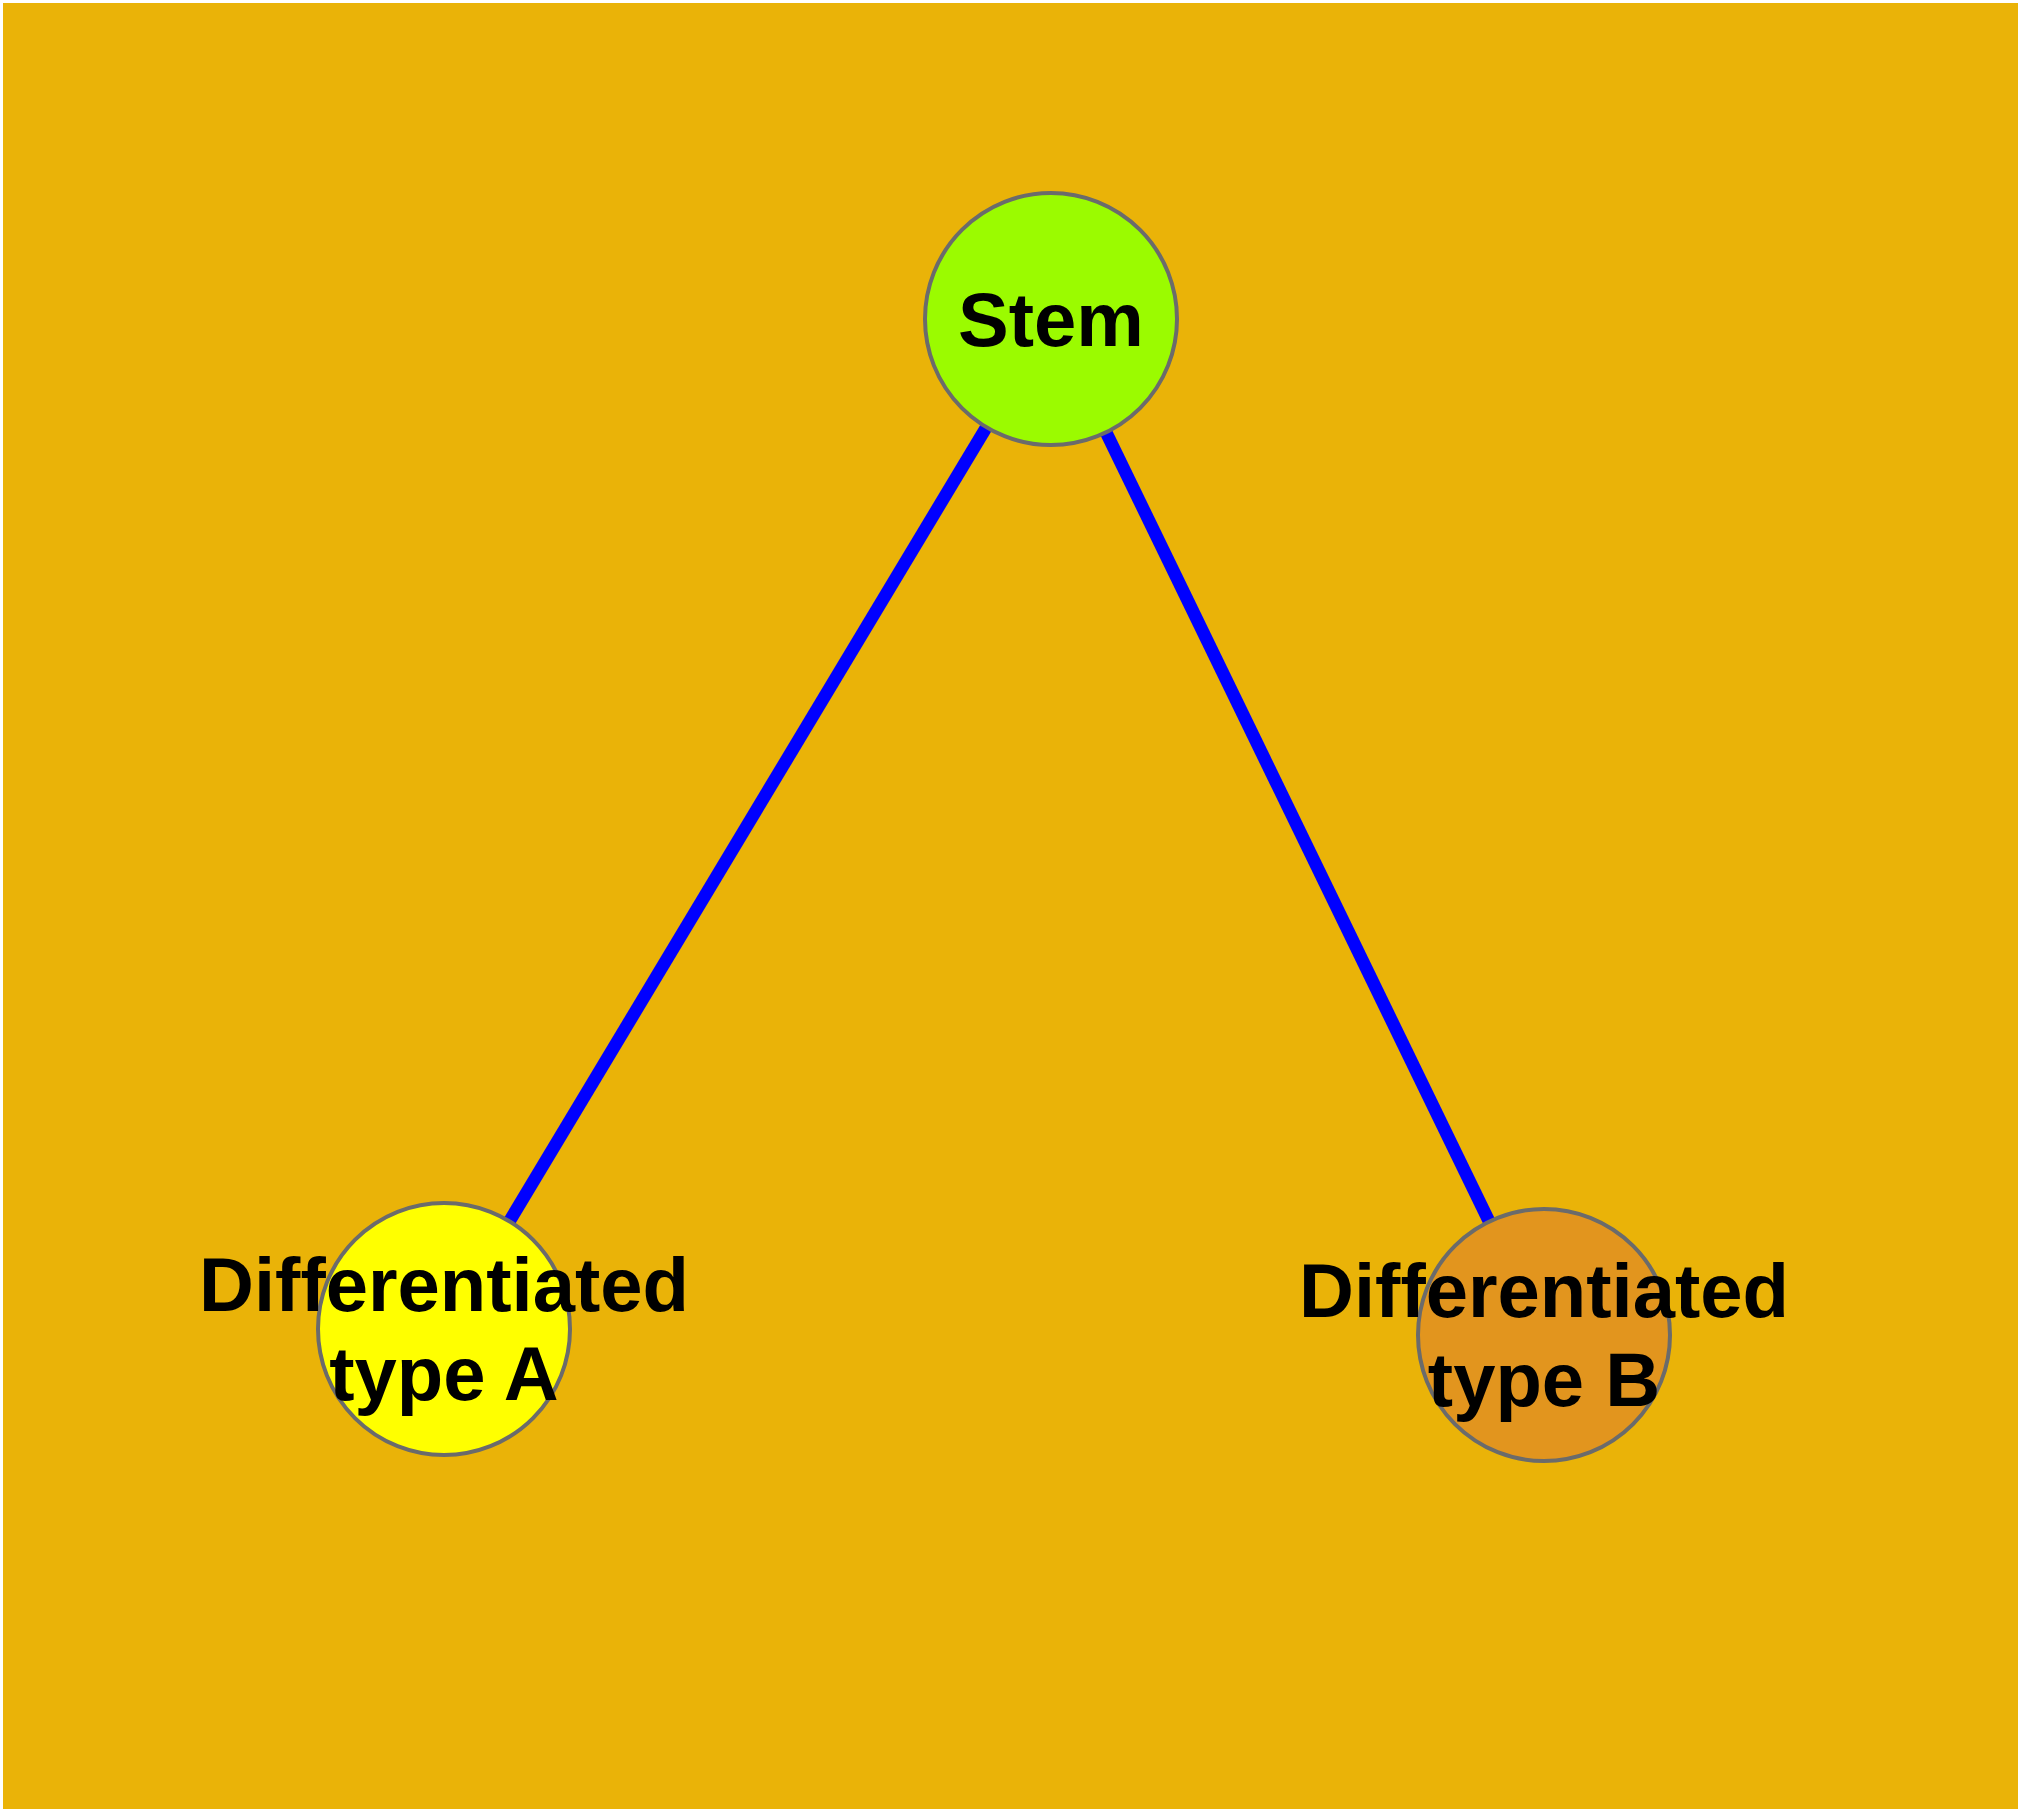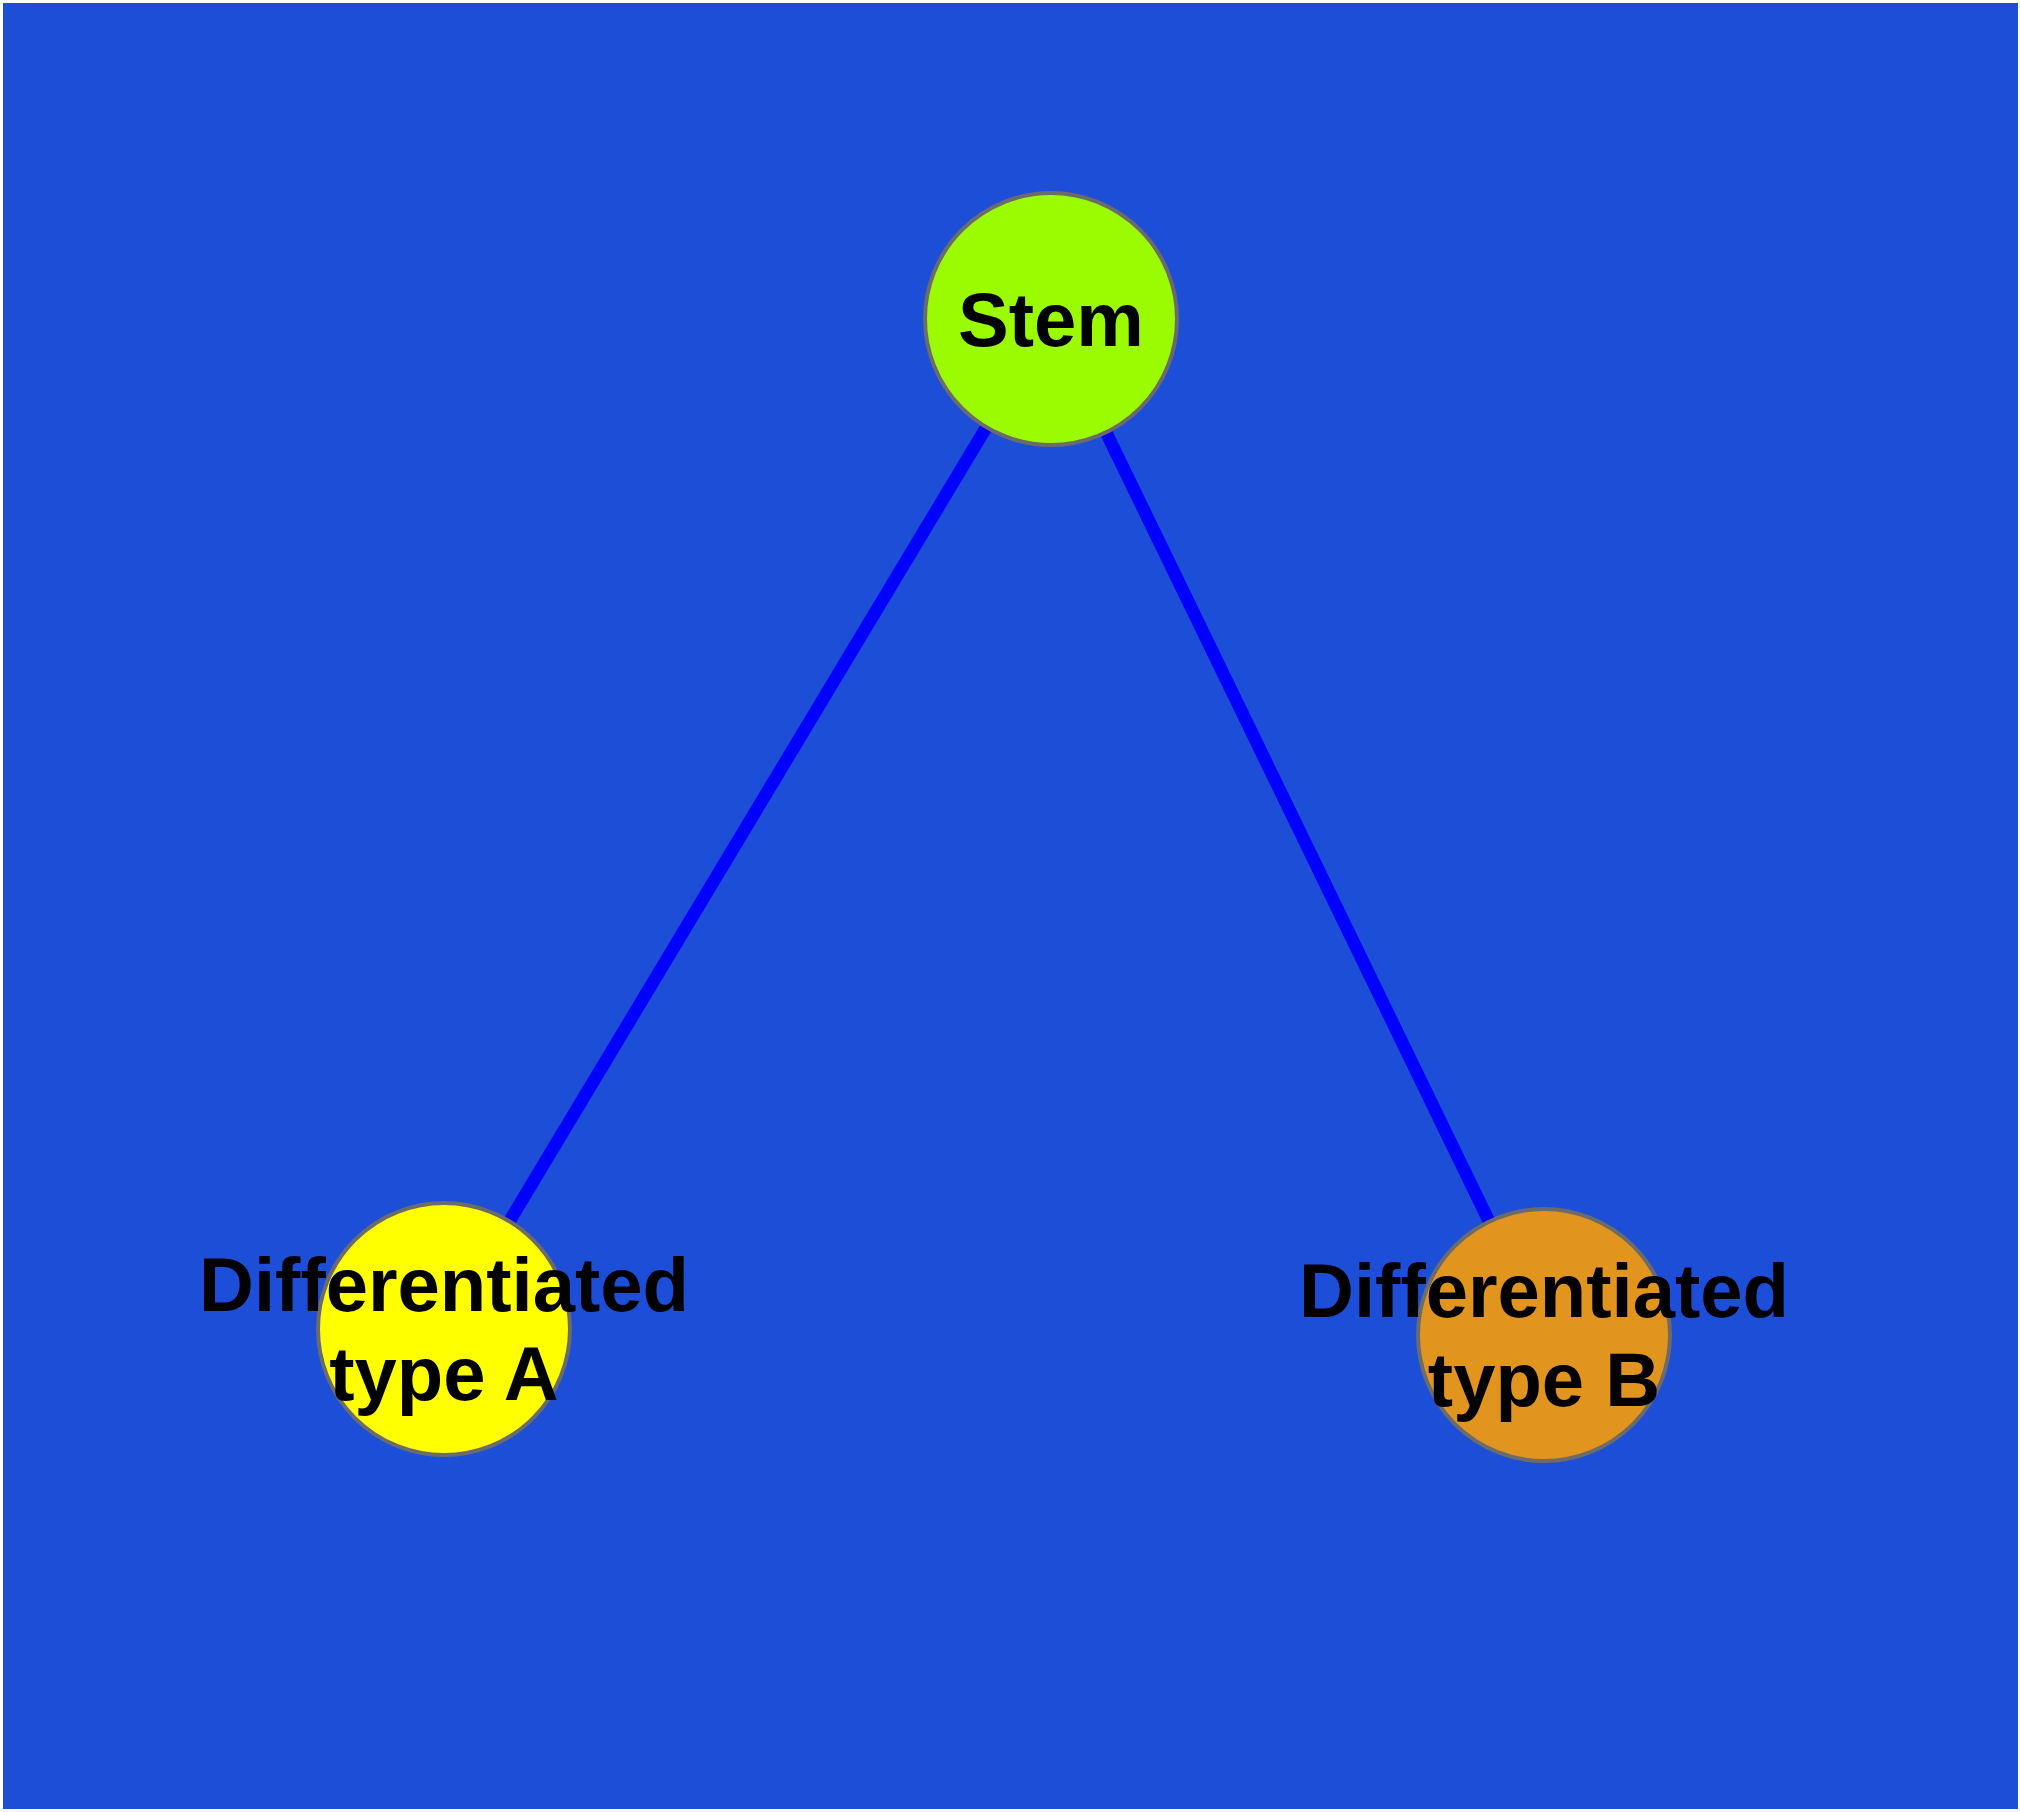--- a/index.html
+++ b/index.html
@@ -38,21 +38,21 @@
     font-size: 76px;
     line-height: 89px;
     text-align: center;
     white-space: pre;
     pointer-events: none;
   }
 </style>
 </head>
 <body>
 
-<div class="canvas" style="background: #1d4ed8;">
+<div class="canvas" style="background: #eab308;">
 
   <svg class="edges-layer" xmlns="http://www.w3.org/2000/svg" viewBox="0 0 2376 2130" width="2014" height="1805">
     <line x1="1236" y1="373" x2="520" y2="1565" stroke="#0000FF" stroke-width="15"></line>
     <line x1="1236" y1="373" x2="1818" y2="1572" stroke="#0000FF" stroke-width="15"></line>
   </svg>
 
   <div class="node" style="left: 920px; top: 188px; width: 256px; height: 256px; background: rgb(155, 251, 0); border-color: rgb(107, 107, 107); border-width: 4.2px;"></div>
   <div class="node" style="left: 313px; top: 1198px; width: 256px; height: 256px; background: rgb(255, 255, 0); border-color: rgb(107, 107, 107); border-width: 4.2px;"></div>
   <div class="node" style="left: 1413px; top: 1204px; width: 256px; height: 256px; background: rgb(226, 149, 30); border-color: rgb(107, 107, 107); border-width: 4.2px;"></div>
 

